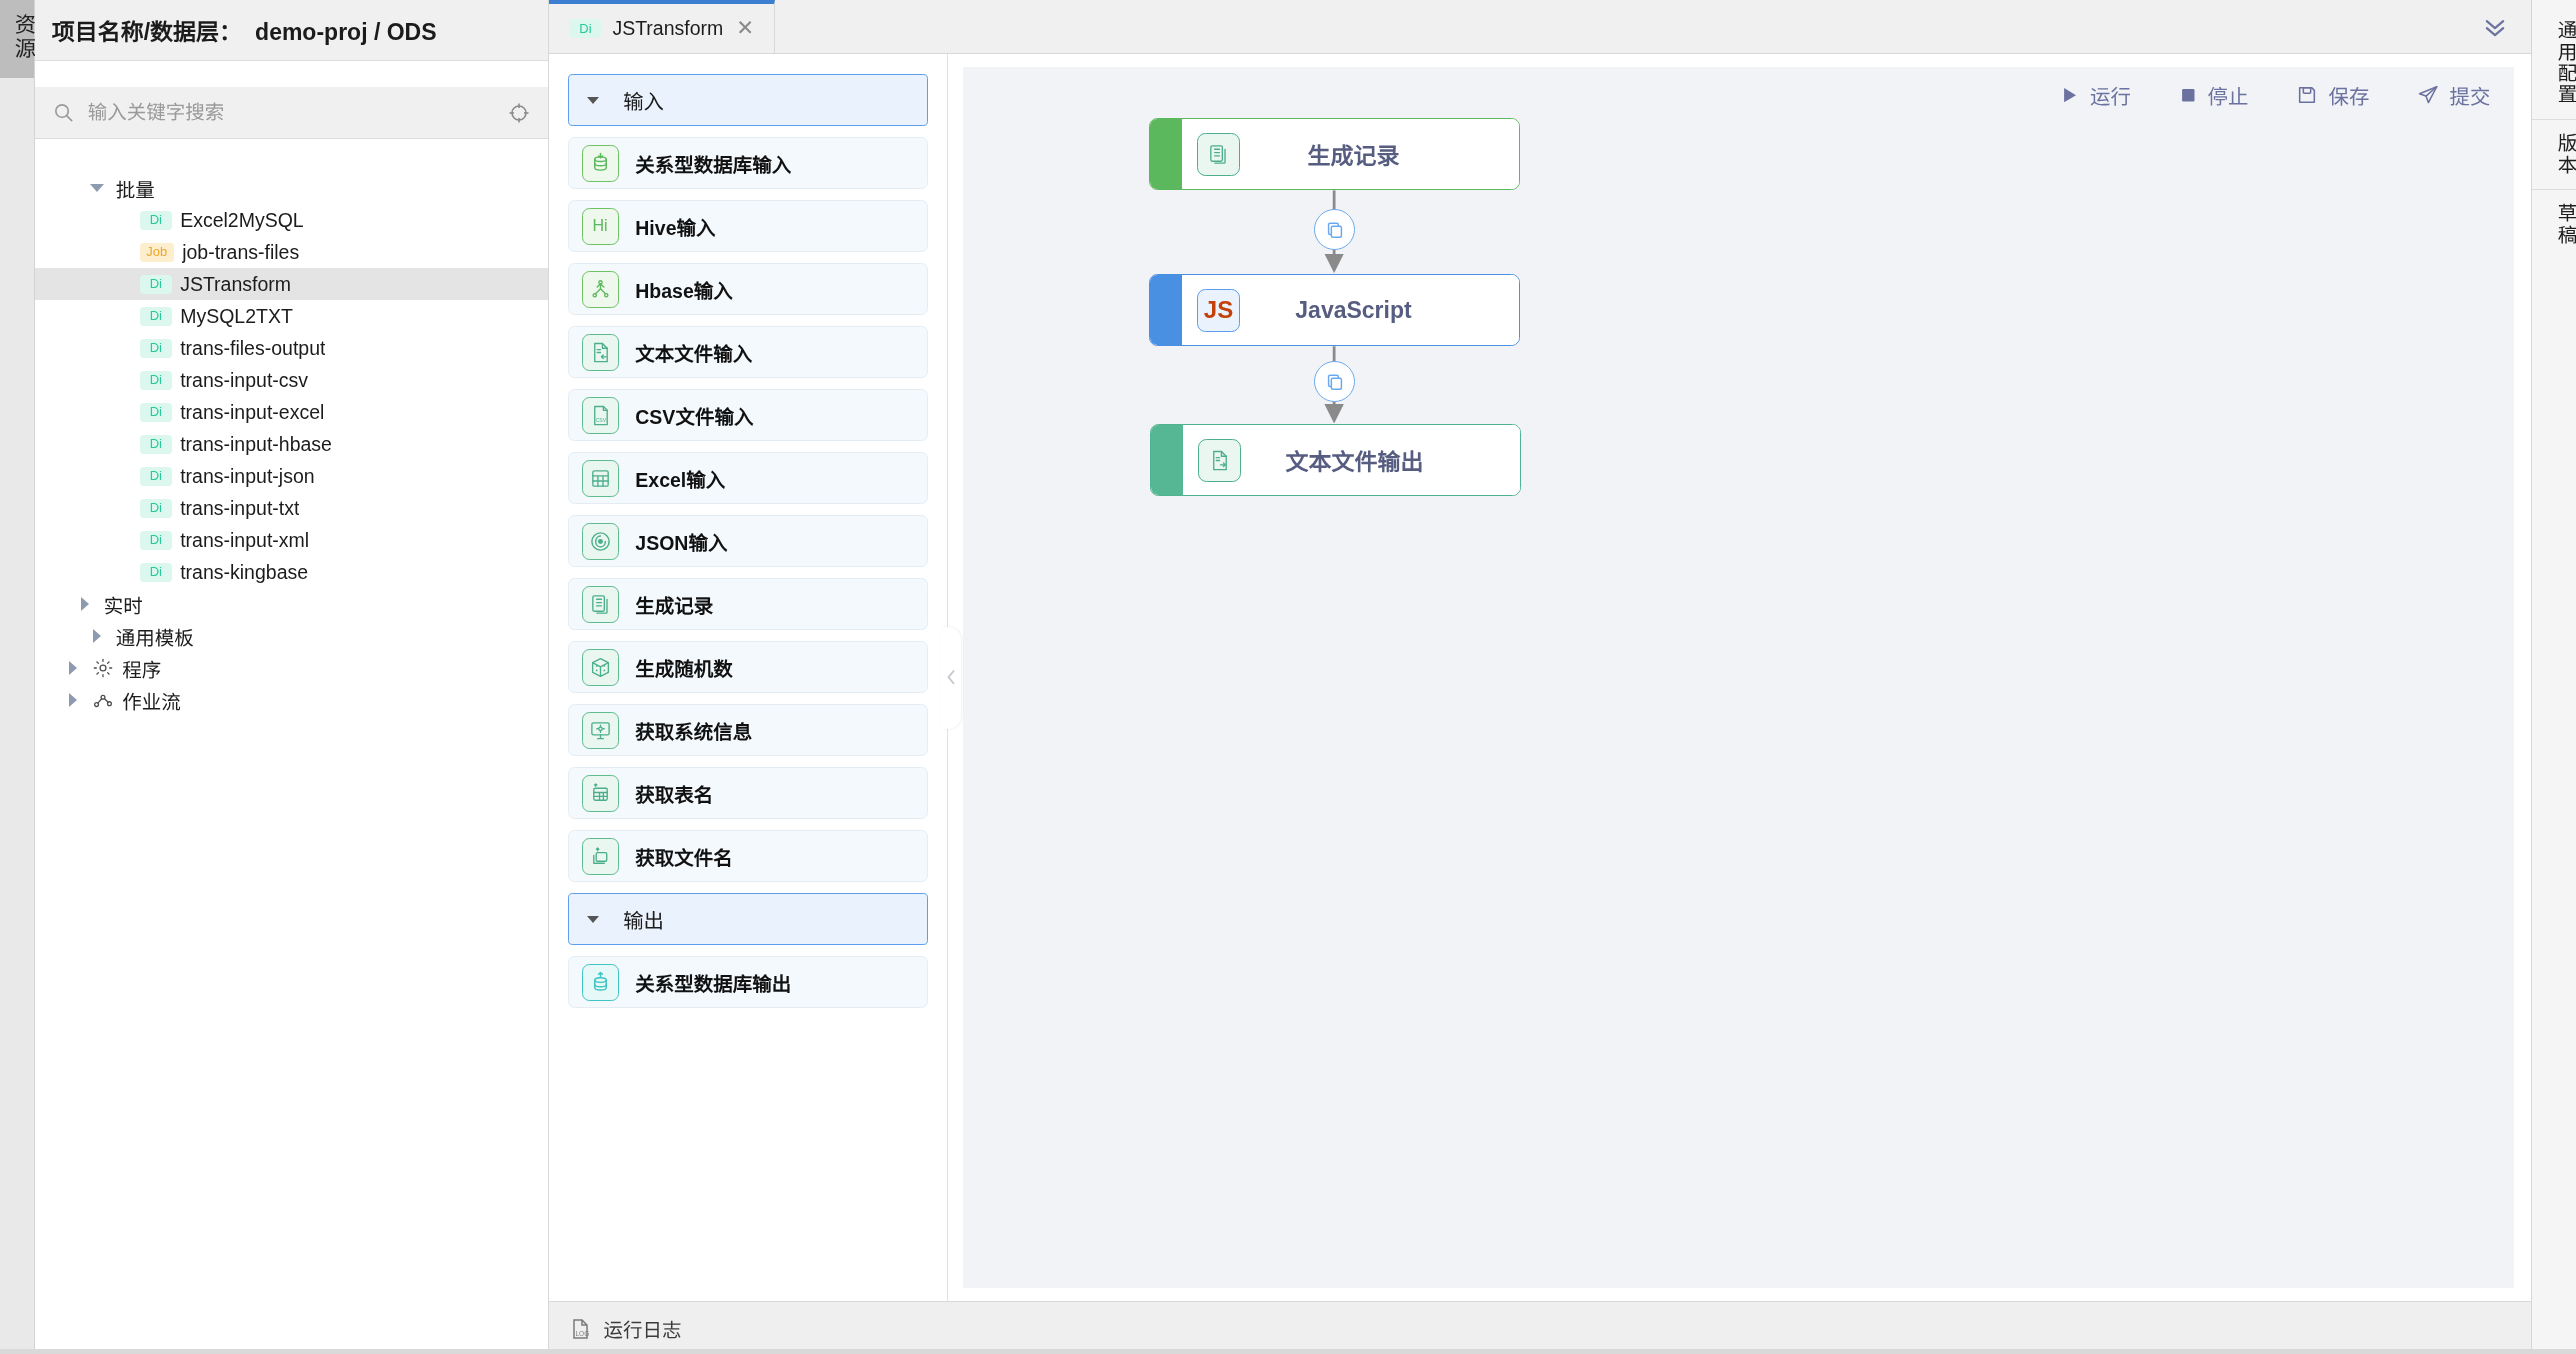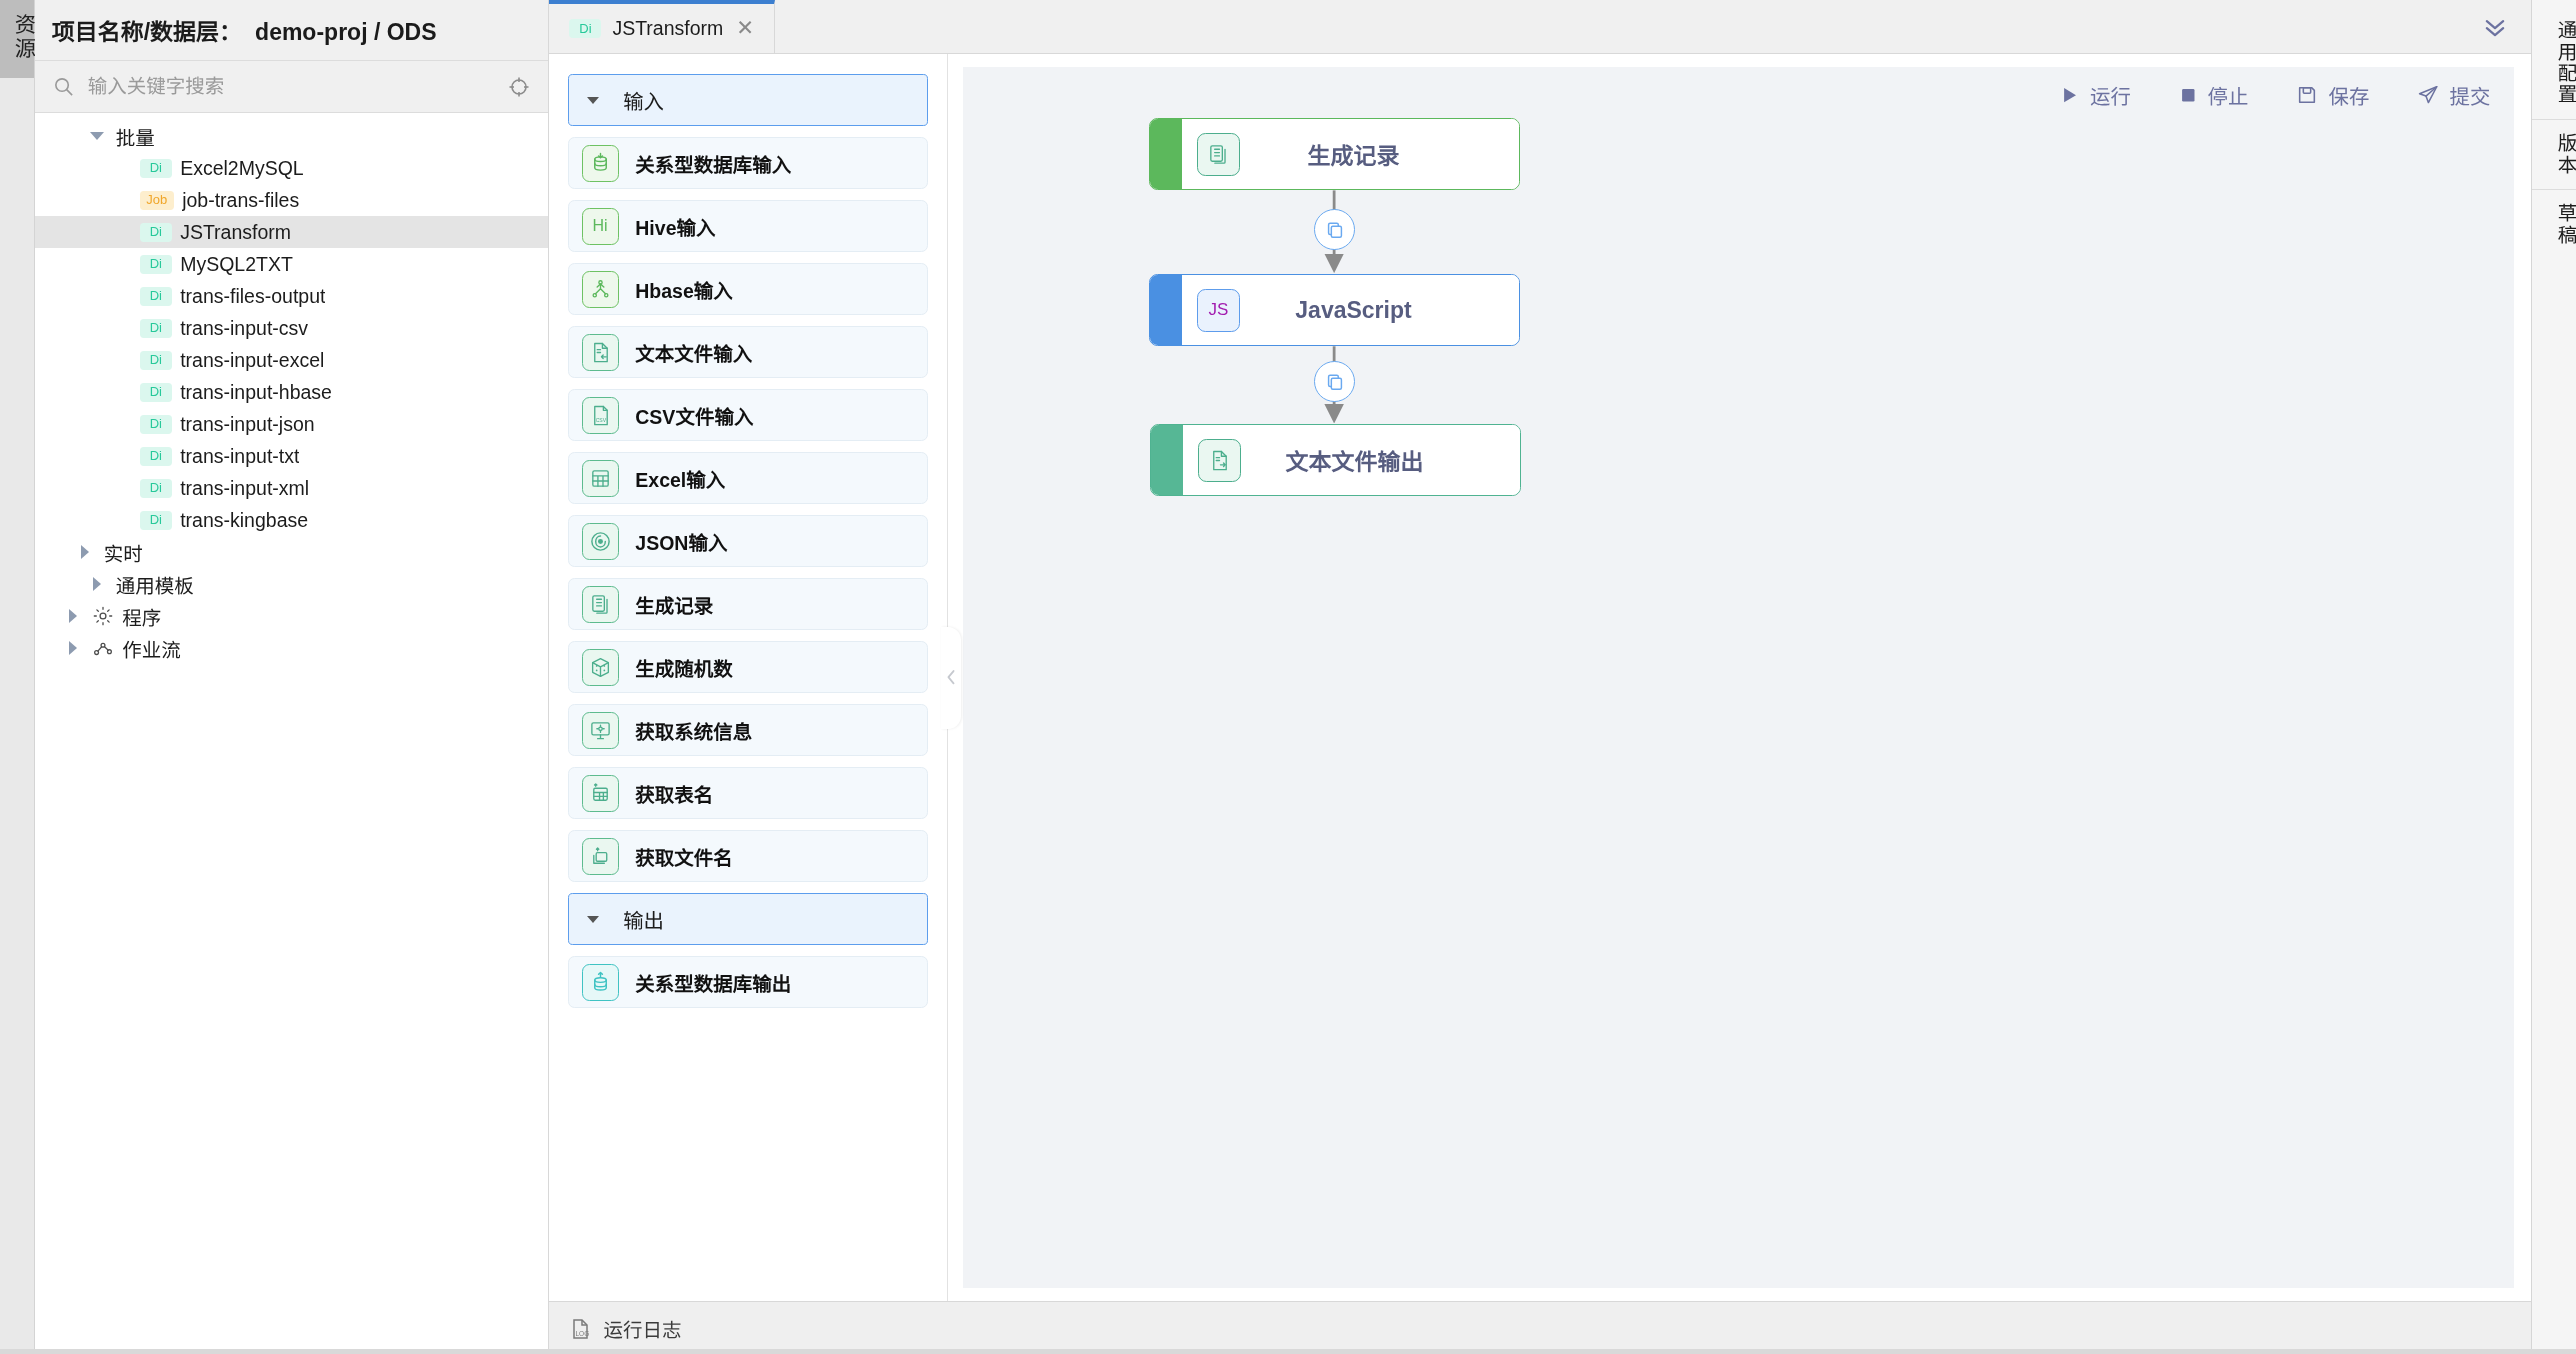--- a/index.html
+++ b/index.html
@@ -24,20 +24,21 @@
     font-size: 21.3px; letter-spacing: 2.8px; line-height: 1.12;
     display: flex; justify-content: center; cursor: pointer;
   }
   .rail-rest { flex: 1; background: #e9e9e9; }
 
   
   .resource-panel {
     width: 514px; flex: 0 0 514px; height: 100%;
     background: #ffffff; display: flex; flex-direction: column;
     border-right: 0.9px solid #d8d8d8;
+    gap: 26px;
   }
   .res-header {
     height: 61px; background: #f0f0f0; border-bottom: 0.9px solid #dcdcdc;
     display: flex; align-items: center; padding: 0 16.7px;
   }
   .res-title { font-size: 23px; font-weight: bold; color: #1b1b1b; white-space: nowrap; }
   .res-title .proj { margin-left: 13px; }
   .res-search {
     height: 52px; background: #f0f0f0; border-bottom: 0.9px solid #dcdcdc;
     display: flex; align-items: center; padding: 0 16.7px; gap: 13px;
@@ -555,21 +556,21 @@
                       <path d="M18.8 6.6V20a1 1 0 0 1-1 1H8.2"></path>
                     </svg>
                   </span>
                   <span class="node-label">生成记录</span>
                 </div>
               </div>
               <div class="node blue" style="left: 186px; top: 207px;">
                 <div class="node-accent"></div>
                 <div class="node-body">
                   <span class="node-ico" style="color:#4a90e2">
-                    <span style="font-size:17px;font-weight:normal;color:#a21caf;font-family:'Liberation Sans',sans-serif">JS</span>
+                    <span style="font-size:24px;font-weight:bold;color:#c2410c;font-family:'Liberation Sans',sans-serif">JS</span>
                   </span>
                   <span class="node-label">JavaScript</span>
                 </div>
               </div>
               <div class="node teal" style="left: 187px; top: 357px;">
                 <div class="node-accent"></div>
                 <div class="node-body">
                   <span class="node-ico" style="color:#4cae8d">
                     <svg width="23" height="23" viewBox="0 0 24 24" fill="none" stroke="currentColor" stroke-width="1.4" stroke-linecap="round" stroke-linejoin="round">
                       <path d="M6 2.6h8l5 5v14H6z"></path>

